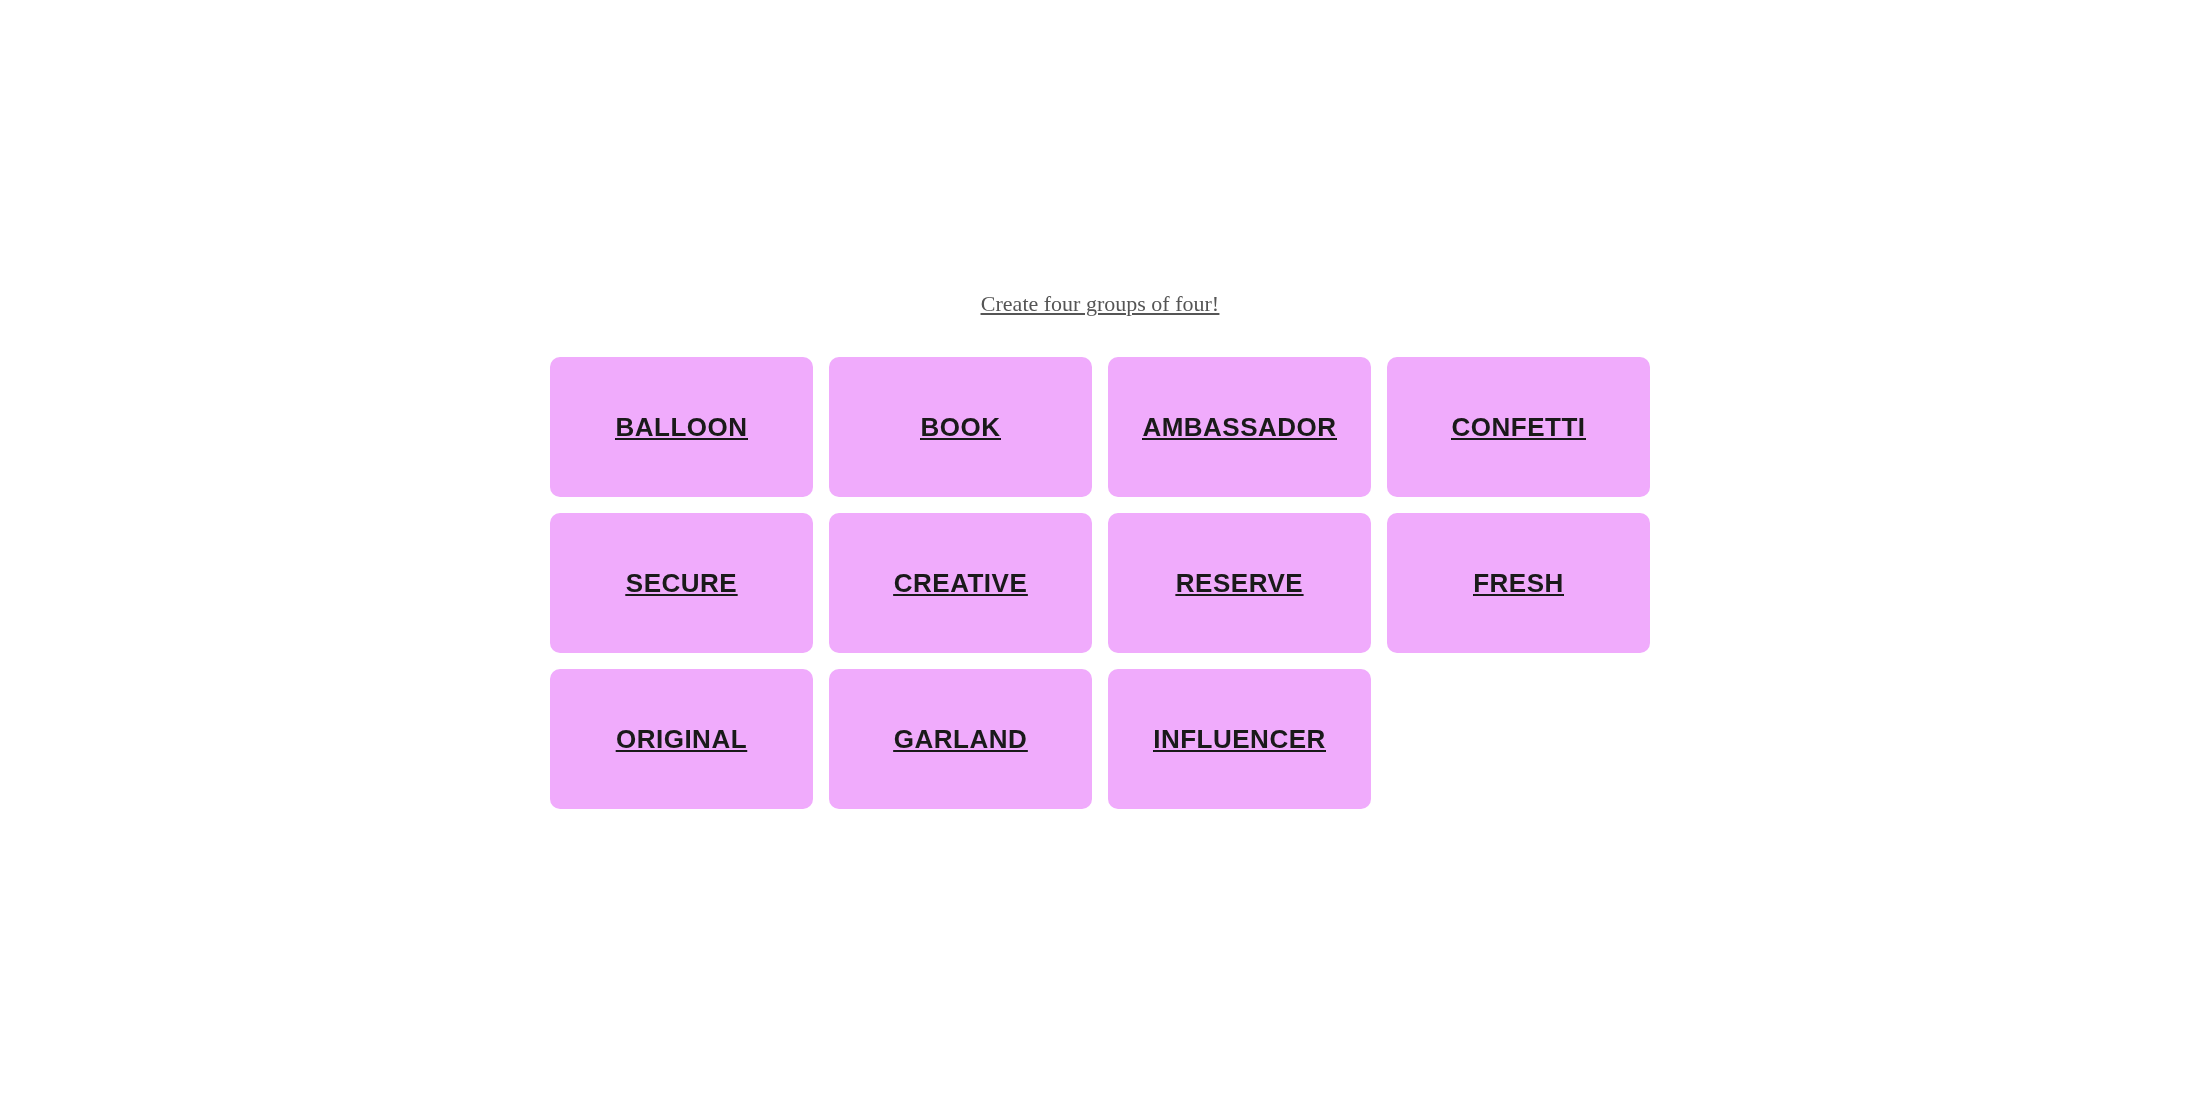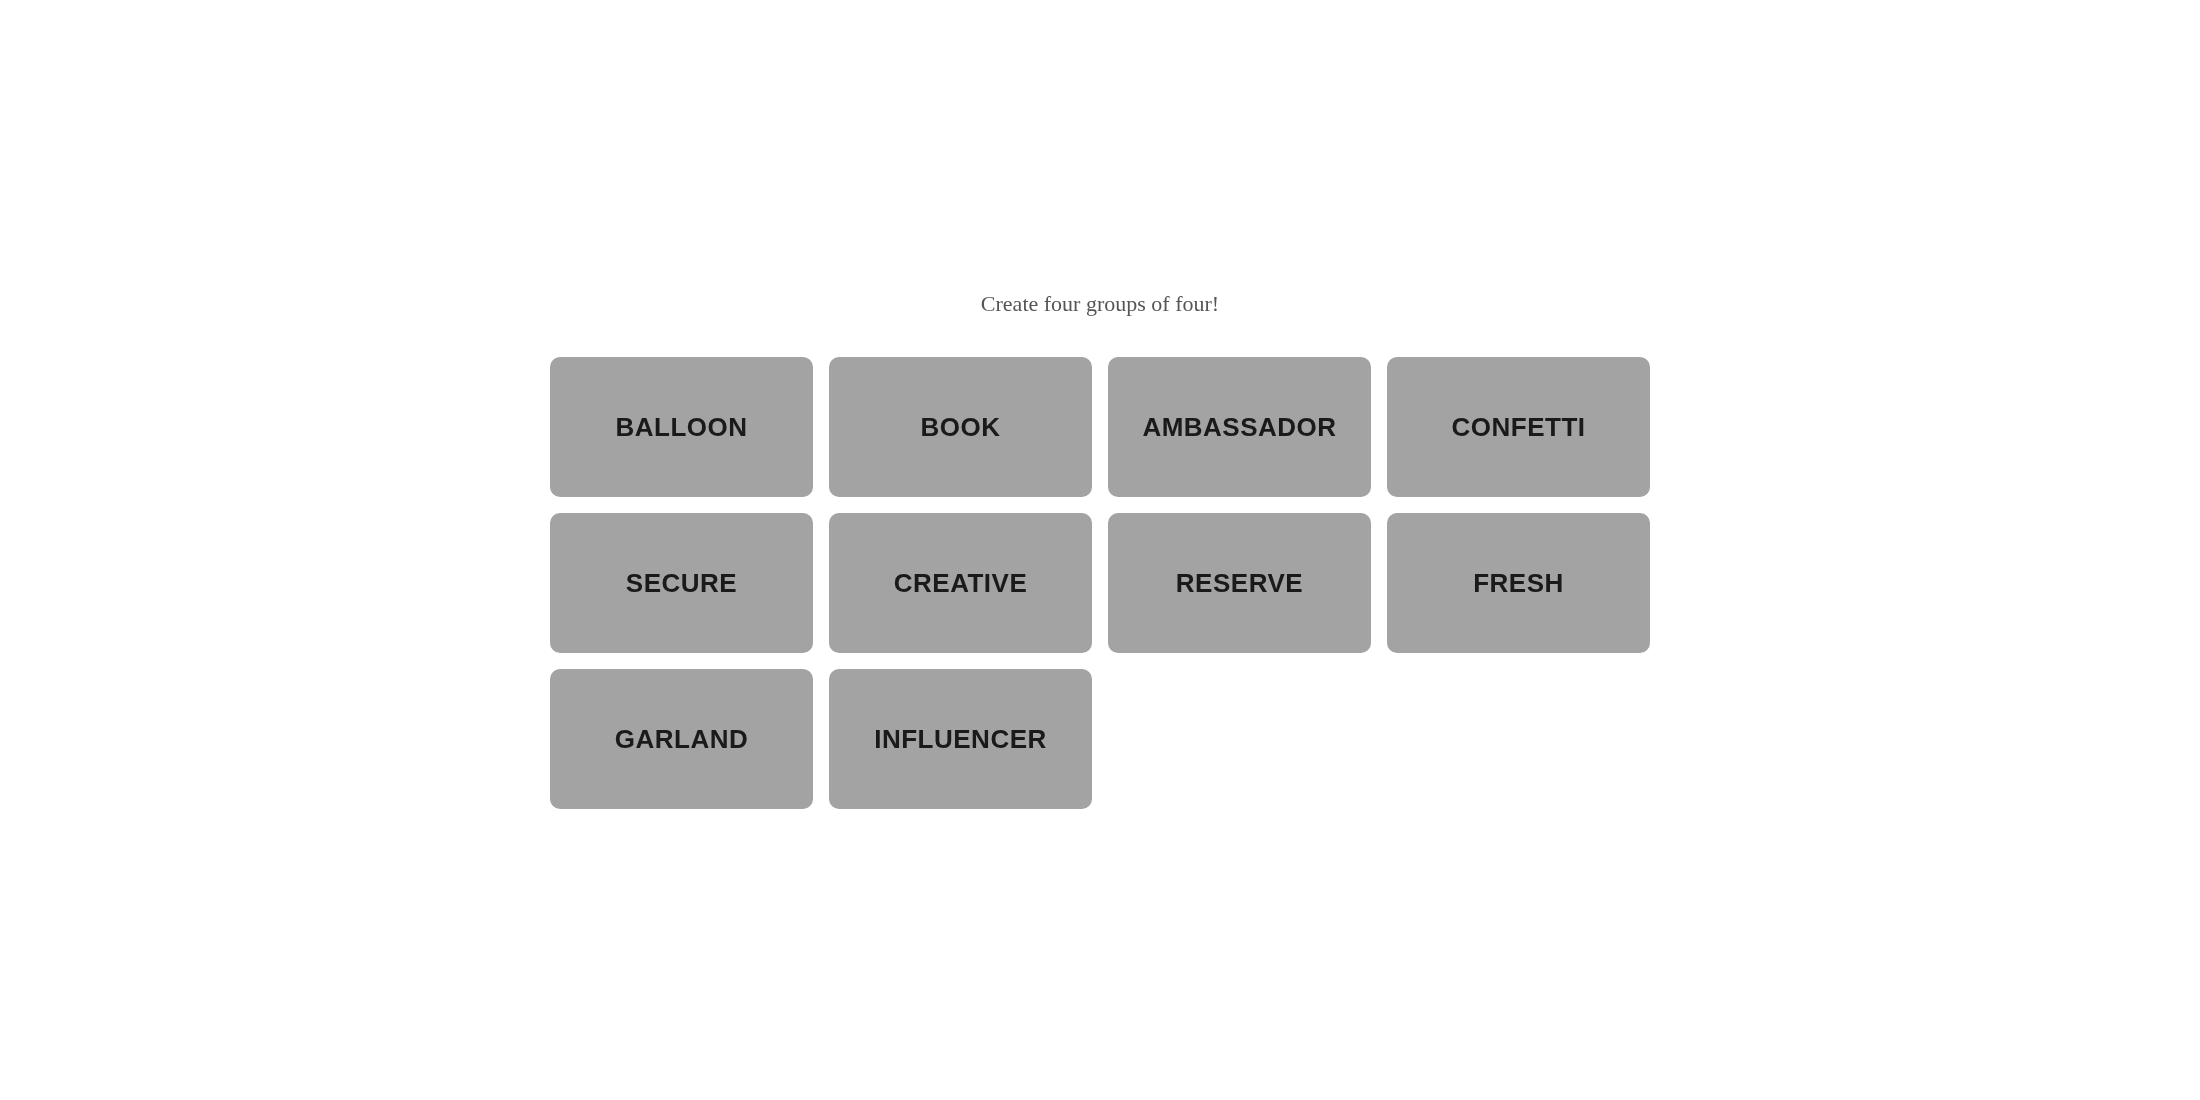--- a/index.html
+++ b/index.html
@@ -1,18 +1,19 @@
 <!DOCTYPE html>
 <html><head>
   <meta charset="utf-8">
   <style>
     * {
       box-sizing: border-box;
       margin: 0;
       padding: 0;
+      text-decoration: underline;
     }
 
     body {
       background-color: #ffffff;
       font-family: 'Georgia', serif;
       display: flex;
       flex-direction: column;
       align-items: center;
       justify-content: center;
       min-height: 100vh;
@@ -30,21 +31,21 @@
 
     .grid {
       display: grid;
       grid-template-columns: repeat(4, 1fr);
       gap: 16px;
       max-width: 1100px;
       width: 100%;
     }
 
     .tile {
-      background-color: #a3a3a3;
+      background-color: #f0abfc;
       border-radius: 10px;
       display: flex;
       align-items: center;
       justify-content: center;
       padding: 40px 20px;
       cursor: pointer;
       transition: background-color 0.15s ease;
       min-height: 140px;
     }
 
@@ -82,18 +83,21 @@
     <div class="tile">
       <span class="tile-label">CREATIVE</span>
     </div>
     <div class="tile">
       <span class="tile-label">RESERVE</span>
     </div>
     <div class="tile">
       <span class="tile-label">FRESH</span>
     </div>
     <div class="tile">
+      <span class="tile-label">ORIGINAL</span>
+    </div>
+    <div class="tile">
       <span class="tile-label">GARLAND</span>
     </div>
     <div class="tile">
       <span class="tile-label">INFLUENCER</span>
     </div>
   </div>
 
 </body></html>

